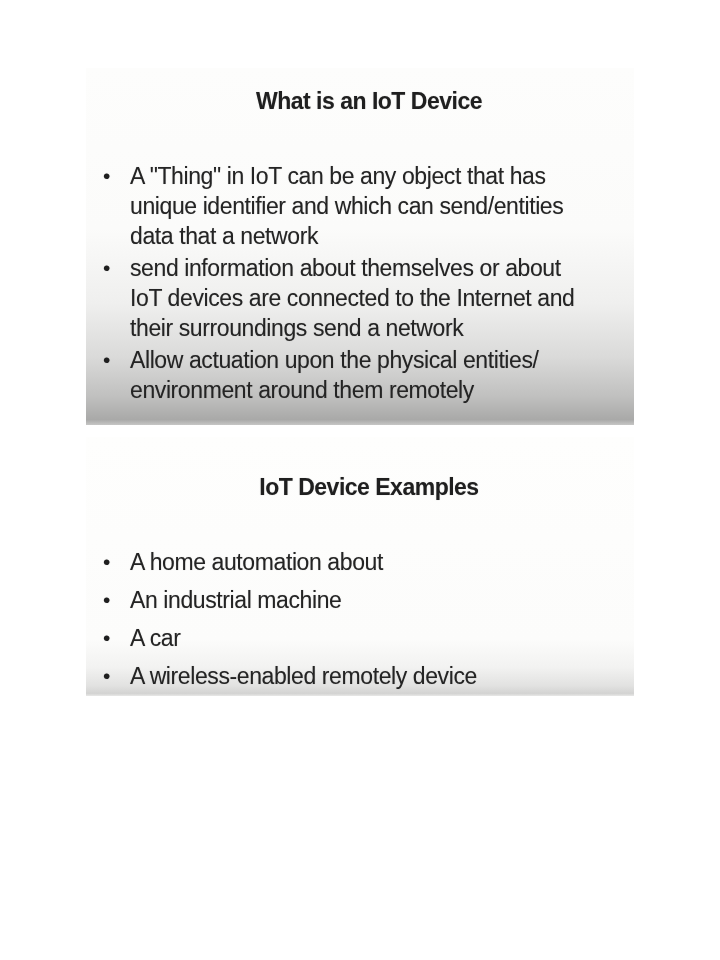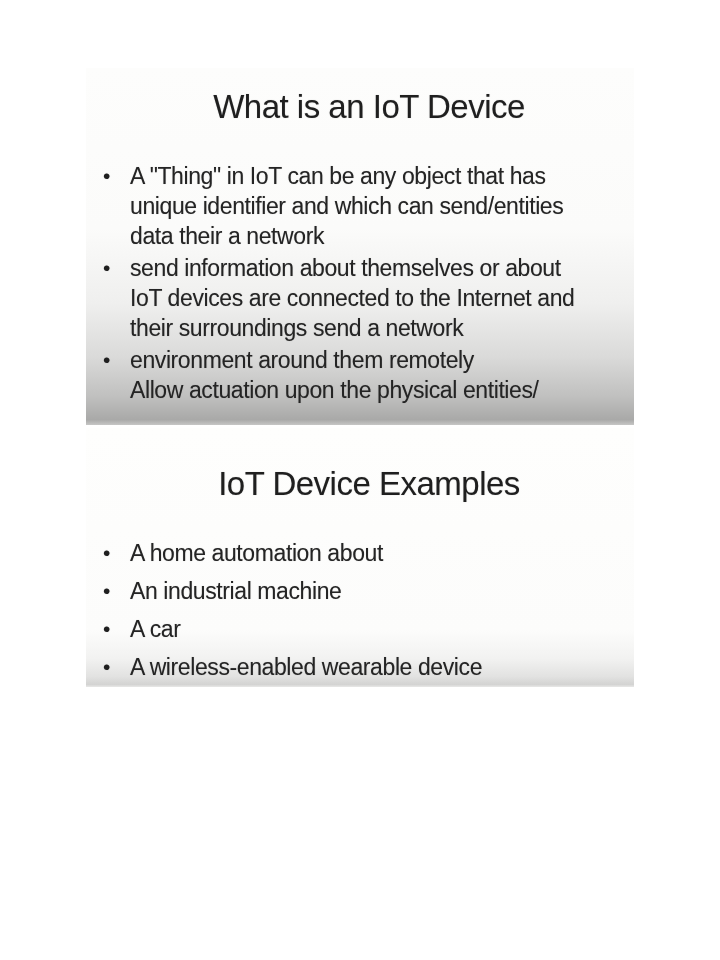--- a/index.html
+++ b/index.html
@@ -19,34 +19,34 @@
     overflow: hidden;
   }
   .slide1 {
     top: 68px;
     height: 357px;
     background: linear-gradient(180deg,
       #fdfdfc 0%, #fbfbfa 45%, #efefee 66%,
       #dadad9 81%, #c0c0bf 92%, #a9a9a8 98.5%, #c6c6c5 100%);
   }
   .slide2 {
-    top: 428px;
+    top: 437px;
     height: 259px;
     background: linear-gradient(180deg,
       #fefefd 0%, #fcfcfb 78%, #f2f2f1 89%,
       #e2e2e1 96%, #d3d3d2 99%, #e8e8e7 100%);
   }
   .slide-title {
     position: absolute;
     left: 0; right: 0;
     margin: 0;
     text-align: center;
     transform: translateX(9px);
-    font-size: 33px;
-    font-weight: 400;
+    font-size: 23px;
+    font-weight: 700;
     letter-spacing: -0.5px;
     color: #1f1f1f;
     text-shadow: 0 0 1px rgba(60,60,60,0.35);
     white-space: nowrap;
   }
   .slide1 .slide-title { top: 20px; }
   .slide2 .slide-title { top: 37px; }
   .bullets {
     position: absolute;
     left: 0; right: 0;
@@ -82,32 +82,32 @@
 
 <div class="page">
 
   <section class="slide slide1">
     <h1 class="slide-title">What is an IoT Device</h1>
     <ul class="bullets">
       <li class="bullet">
         <span class="marker">•</span>
         <span class="line">A "Thing" in IoT can be any object that has</span>
         <span class="line">unique identifier and which can send/entities</span>
-        <span class="line">data their a network</span>
+        <span class="line">data that a network</span>
       </li>
       <li class="bullet">
         <span class="marker">•</span>
         <span class="line">send information about themselves or about</span>
         <span class="line">IoT devices are connected to the Internet and</span>
         <span class="line">their surroundings send a network</span>
       </li>
       <li class="bullet">
         <span class="marker">•</span>
+        <span class="line">Allow actuation upon the physical entities/</span>
         <span class="line">environment around them remotely</span>
-        <span class="line">Allow actuation upon the physical entities/</span>
       </li>
     </ul>
   </section>
 
   <section class="slide slide2">
     <h1 class="slide-title">IoT Device Examples</h1>
     <ul class="bullets">
       <li class="bullet">
         <span class="marker">•</span>
         <span class="line">A home automation about</span>
@@ -115,18 +115,18 @@
       <li class="bullet">
         <span class="marker">•</span>
         <span class="line">An industrial machine</span>
       </li>
       <li class="bullet">
         <span class="marker">•</span>
         <span class="line">A car</span>
       </li>
       <li class="bullet">
         <span class="marker">•</span>
-        <span class="line">A wireless-enabled wearable device</span>
+        <span class="line">A wireless-enabled remotely device</span>
       </li>
     </ul>
   </section>
 
 </div>
 
 </body></html>

